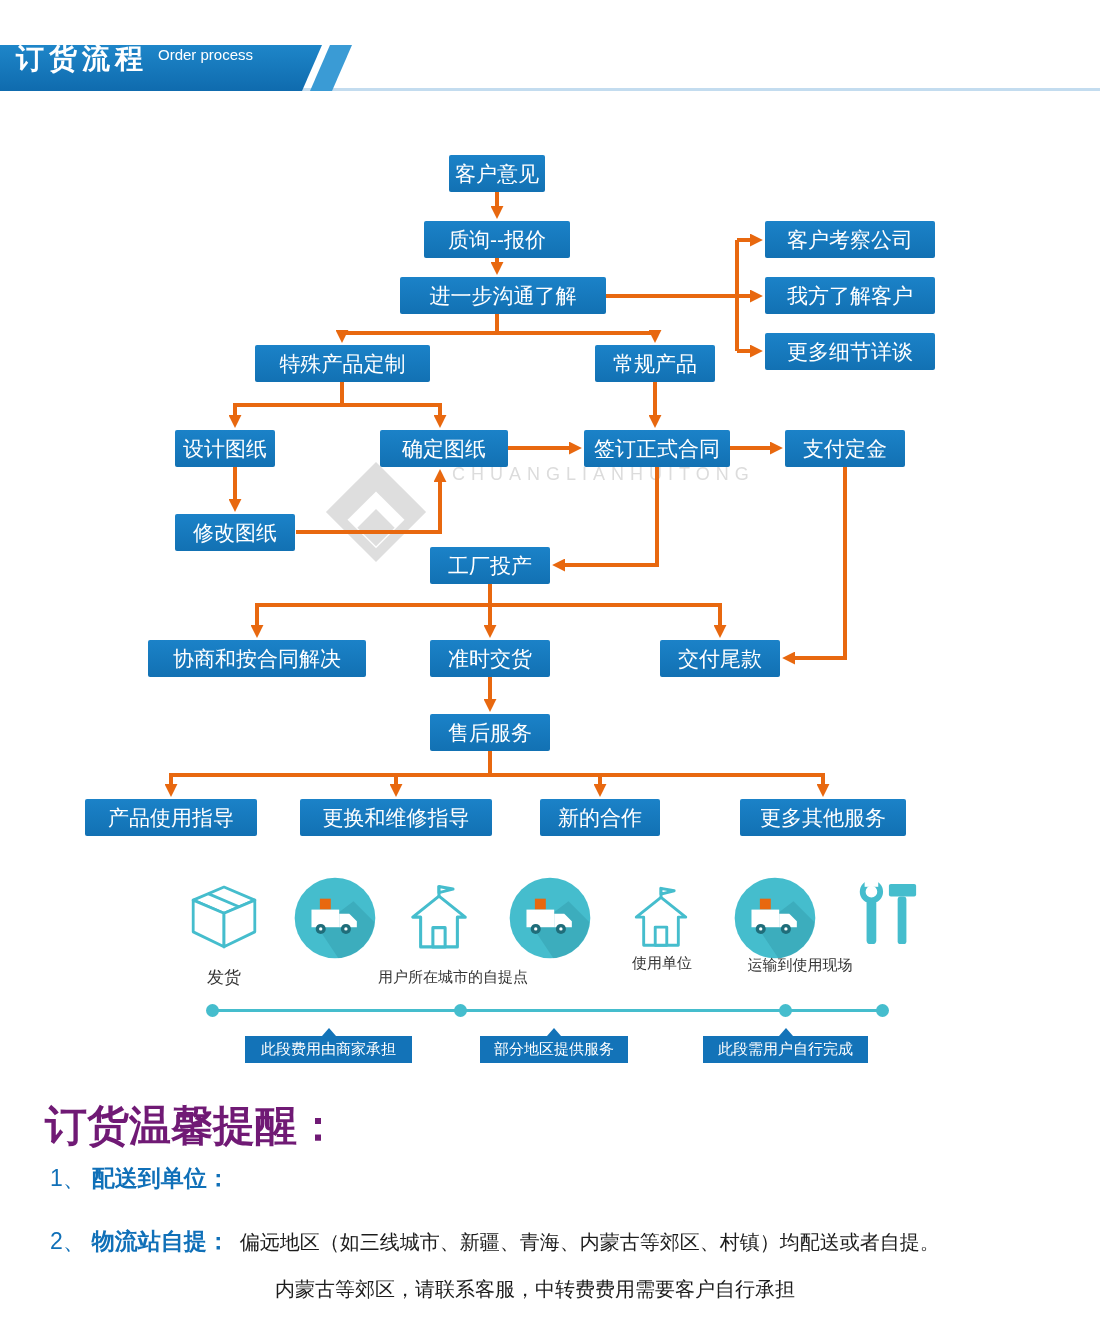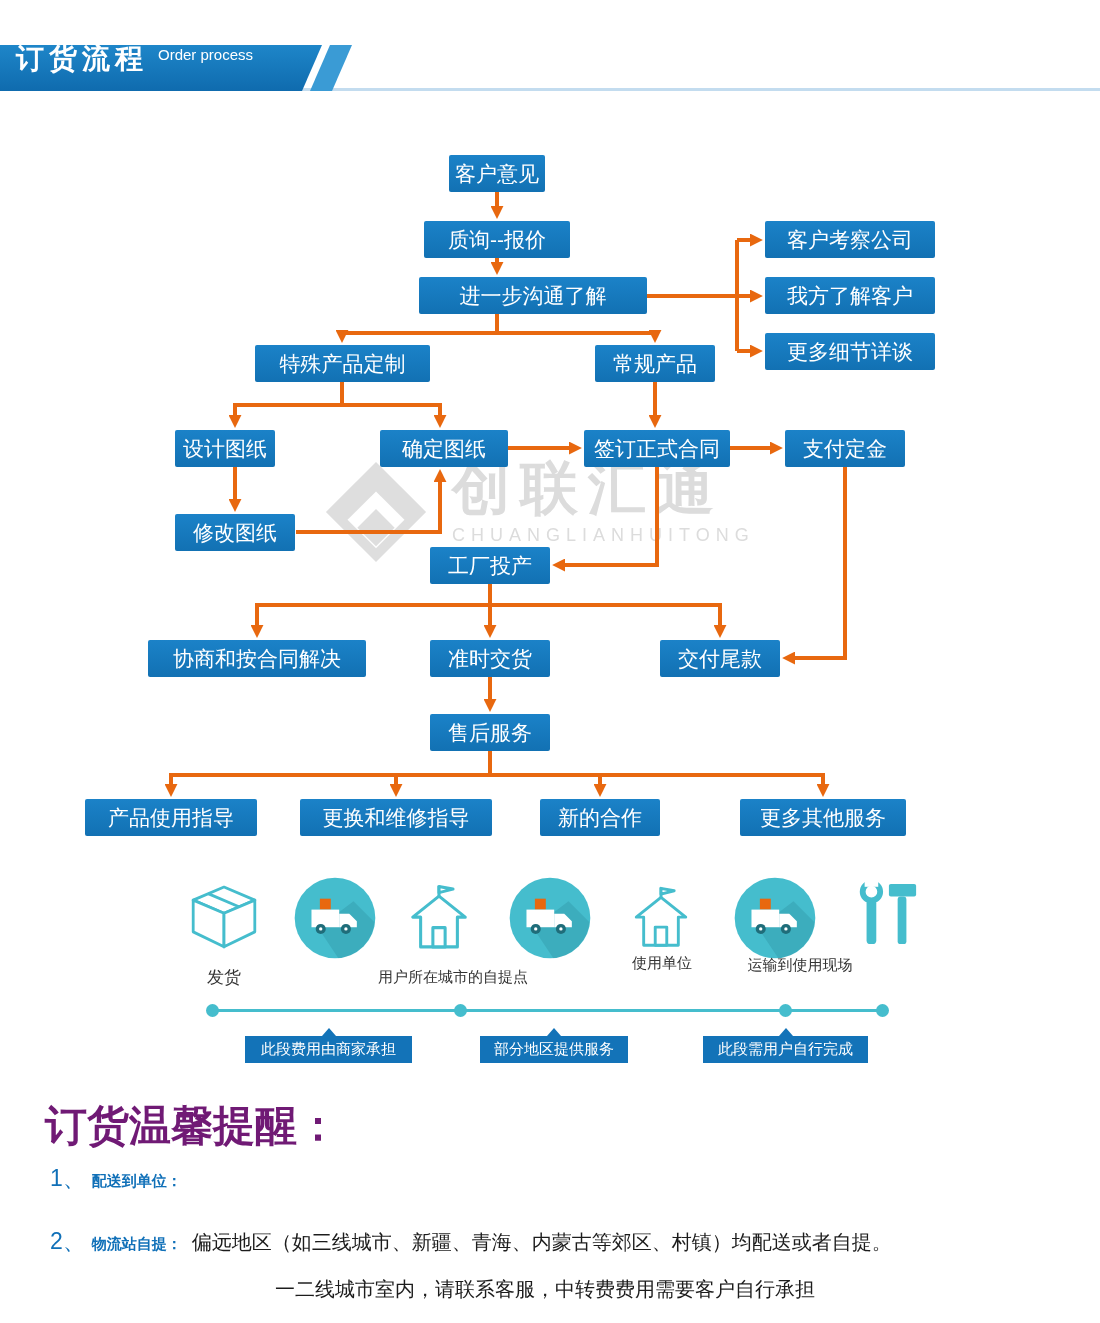--- a/index.html
+++ b/index.html
@@ -55,41 +55,40 @@
   .callout::before{
     content:"";position:absolute;top:-8px;left:50%;margin-left:-7px;
     border-left:7px solid transparent;border-right:7px solid transparent;
     border-bottom:8px solid #1373b8;
   }
 
   
   .rem-title{position:absolute;left:45px;top:1098px;font-size:42px;font-weight:bold;color:#701a75;z-index:2;font-family:Liberation Mono, monospace;}
   .rem-item{position:absolute;z-index:2;display:flex;align-items:baseline;white-space:nowrap;}
   .rem-num{font-size:23px;color:#1070b8;margin-right:6px;}
-  .rem-label{font-size:15px;color:#1070b8;font-weight:bold;margin-right:10px;}
+  .rem-label{font-size:23px;color:#1070b8;font-weight:bold;margin-right:10px;}
   .rem-text{font-size:20px;color:#1c1c1c;}
 </style>
 </head>
 <body>
 
 <div class="hdr-accent"></div>
 <div class="hdr-bar">
   <span class="hdr-title">订货流程</span>
   <span class="hdr-sub">Order process</span>
 </div>
 <div class="hdr-line"></div>
 
 <div class="watermark">
   <svg class="wm-logo" width="108" height="108" viewBox="0 0 110 110">
     <path d="M55,4 L106,55 L55,106 L4,55 Z" fill="#dedede"></path>
     <path d="M55,34 L84,63 L55,92 L26,63 Z" fill="#ffffff"></path>
     <path d="M55,52 L74,71 L55,90 L36,71 Z" fill="#dedede"></path>
   </svg>
   <div class="wm-texts">
-    <div class="wm-cn">创联汇通</div>
     <div class="wm-en">CHUANGLIANHUITONG</div>
   </div>
 </div>
 
 <svg class="arrows" width="1100" height="1323" viewBox="0 0 1100 1323">
   <defs>
     <marker id="arw" viewBox="0 0 10 10" refX="7" refY="5" markerWidth="13" markerHeight="13" orient="auto" markerUnits="userSpaceOnUse">
       <path d="M0,0 L10,5 L0,10 Z" fill="#e8680f"></path>
     </marker>
   </defs>
@@ -126,21 +125,21 @@
     <line x1="169" y1="775" x2="825" y2="775"></line>
     <line x1="171" y1="773" x2="171" y2="793" marker-end="url(#arw)"></line>
     <line x1="396" y1="773" x2="396" y2="793" marker-end="url(#arw)"></line>
     <line x1="600" y1="773" x2="600" y2="793" marker-end="url(#arw)"></line>
     <line x1="823" y1="773" x2="823" y2="793" marker-end="url(#arw)"></line>
   </g>
 </svg>
 
 <div class="node" style="left:449px;top:155px;width:96px">客户意见</div>
 <div class="node" style="left:424px;top:221px;width:146px">质询--报价</div>
-<div class="node" style="left:419px;top:277px;width:228px">进一步沟通了解</div>
+<div class="node" style="left:400px;top:277px;width:206px">进一步沟通了解</div>
 <div class="node" style="left:765px;top:221px;width:170px">客户考察公司</div>
 <div class="node" style="left:765px;top:277px;width:170px">我方了解客户</div>
 <div class="node" style="left:765px;top:333px;width:170px">更多细节详谈</div>
 <div class="node" style="left:255px;top:345px;width:175px">特殊产品定制</div>
 <div class="node" style="left:595px;top:345px;width:120px">常规产品</div>
 <div class="node" style="left:175px;top:430px;width:100px">设计图纸</div>
 <div class="node" style="left:380px;top:430px;width:128px">确定图纸</div>
 <div class="node" style="left:584px;top:430px;width:146px">签订正式合同</div>
 <div class="node" style="left:785px;top:430px;width:120px">支付定金</div>
 <div class="node" style="left:175px;top:514px;width:120px">修改图纸</div>
@@ -247,14 +246,14 @@
   <span class="rem-label">配送到单位：</span>
 </div>
 
 <div class="rem-item" style="left:50px;top:1226px">
   <span class="rem-num">2、</span>
   <span class="rem-label">物流站自提：</span>
   <span class="rem-text">偏远地区（如三线城市、新疆、青海、内蒙古等郊区、村镇）均配送或者自提。</span>
 </div>
 
 <div class="rem-item" style="left:275px;top:1276px">
-  <span class="rem-text">一二线城市室内，请联系客服，中转费费用需要客户自行承担</span>
+  <span class="rem-text">内蒙古等郊区，请联系客服，中转费费用需要客户自行承担</span>
 </div>
 
 </body></html>

